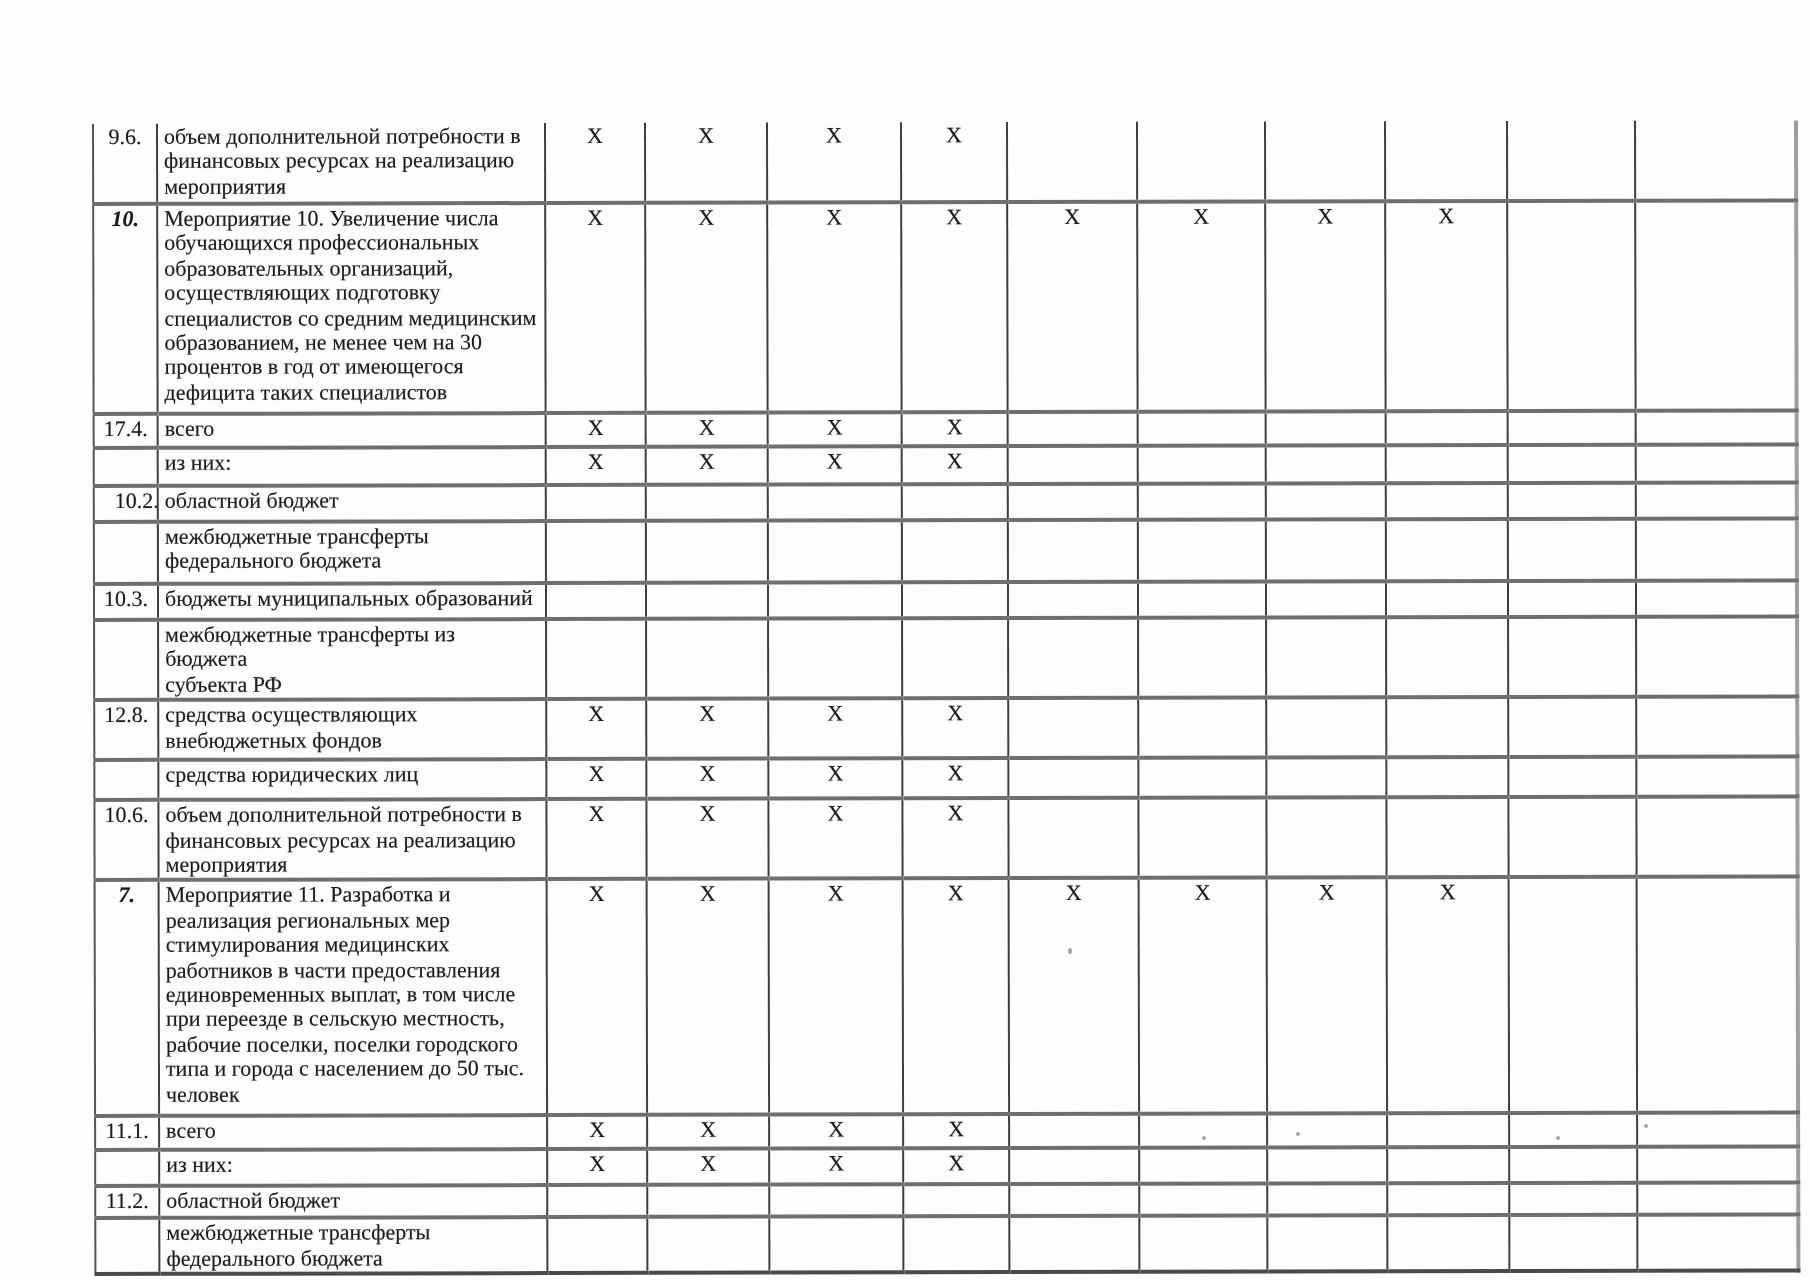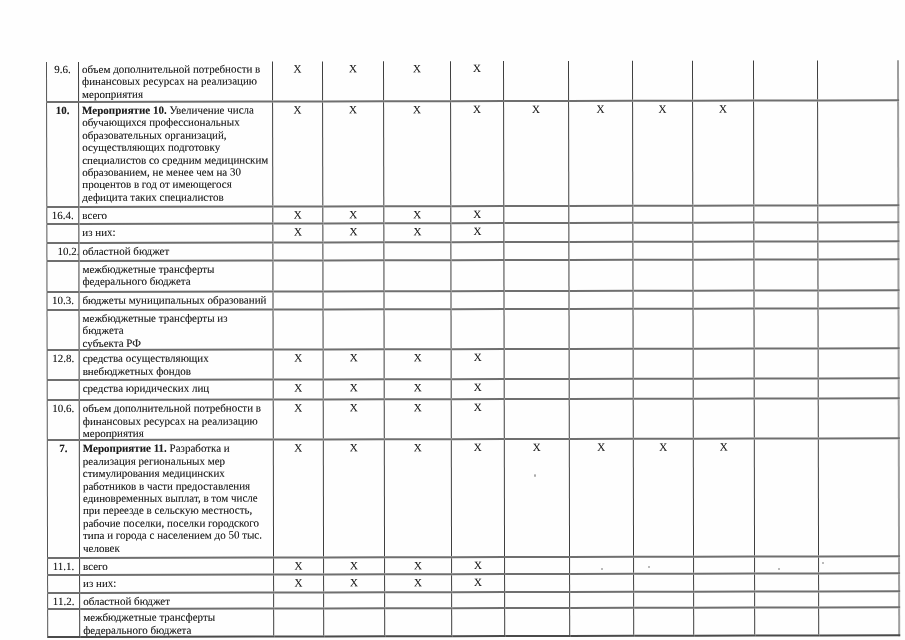--- a/index.html
+++ b/index.html
@@ -45,23 +45,23 @@
     overflow:hidden;
   }
   table.fin tr:first-child td{border-top:none;}
   table.fin tr:last-child td{border-bottom:2px solid #4a4a4a;}
   table.fin td:first-child{border-left:1.5px solid #555;}
   table.fin td:last-child{border-right:2.5px solid var(--grid-edge);}
   td.num{
     text-align:center;
     padding:1px 1px 0 1px;
   }
-  td.num.bold{font-weight:bold;}
+  td.num.bold{font-weight:bold;font-style:italic;}
   td.label{white-space:pre-line;}
-  td.label b{font-weight:bold;}
+  td.label b{font-weight:normal;}
   td.xcell{
     text-align:center;
     vertical-align:middle;
     font-size:12px;
     padding:0;
   }
   .speck{
     position:absolute;
     background:#8e8e8e;
     border-radius:50%;
@@ -120,21 +120,21 @@
             <td class="xcell">X</td>
             <td class="xcell">X</td>
             <td class="xcell">X</td>
             <td class="xcell">X</td>
             <td class="xcell">X</td>
             <td class="xcell">X</td>
             <td class="xcell"></td>
             <td class="xcell"></td>
           </tr>
           <tr>
-            <td class="num" style="height: 14px;">16.4.</td>
+            <td class="num" style="height: 14px;">17.4.</td>
             <td class="label">всего</td>
             <td class="xcell">X</td>
             <td class="xcell">X</td>
             <td class="xcell">X</td>
             <td class="xcell">X</td>
             <td class="xcell"></td>
             <td class="xcell"></td>
             <td class="xcell"></td>
             <td class="xcell"></td>
             <td class="xcell"></td>

